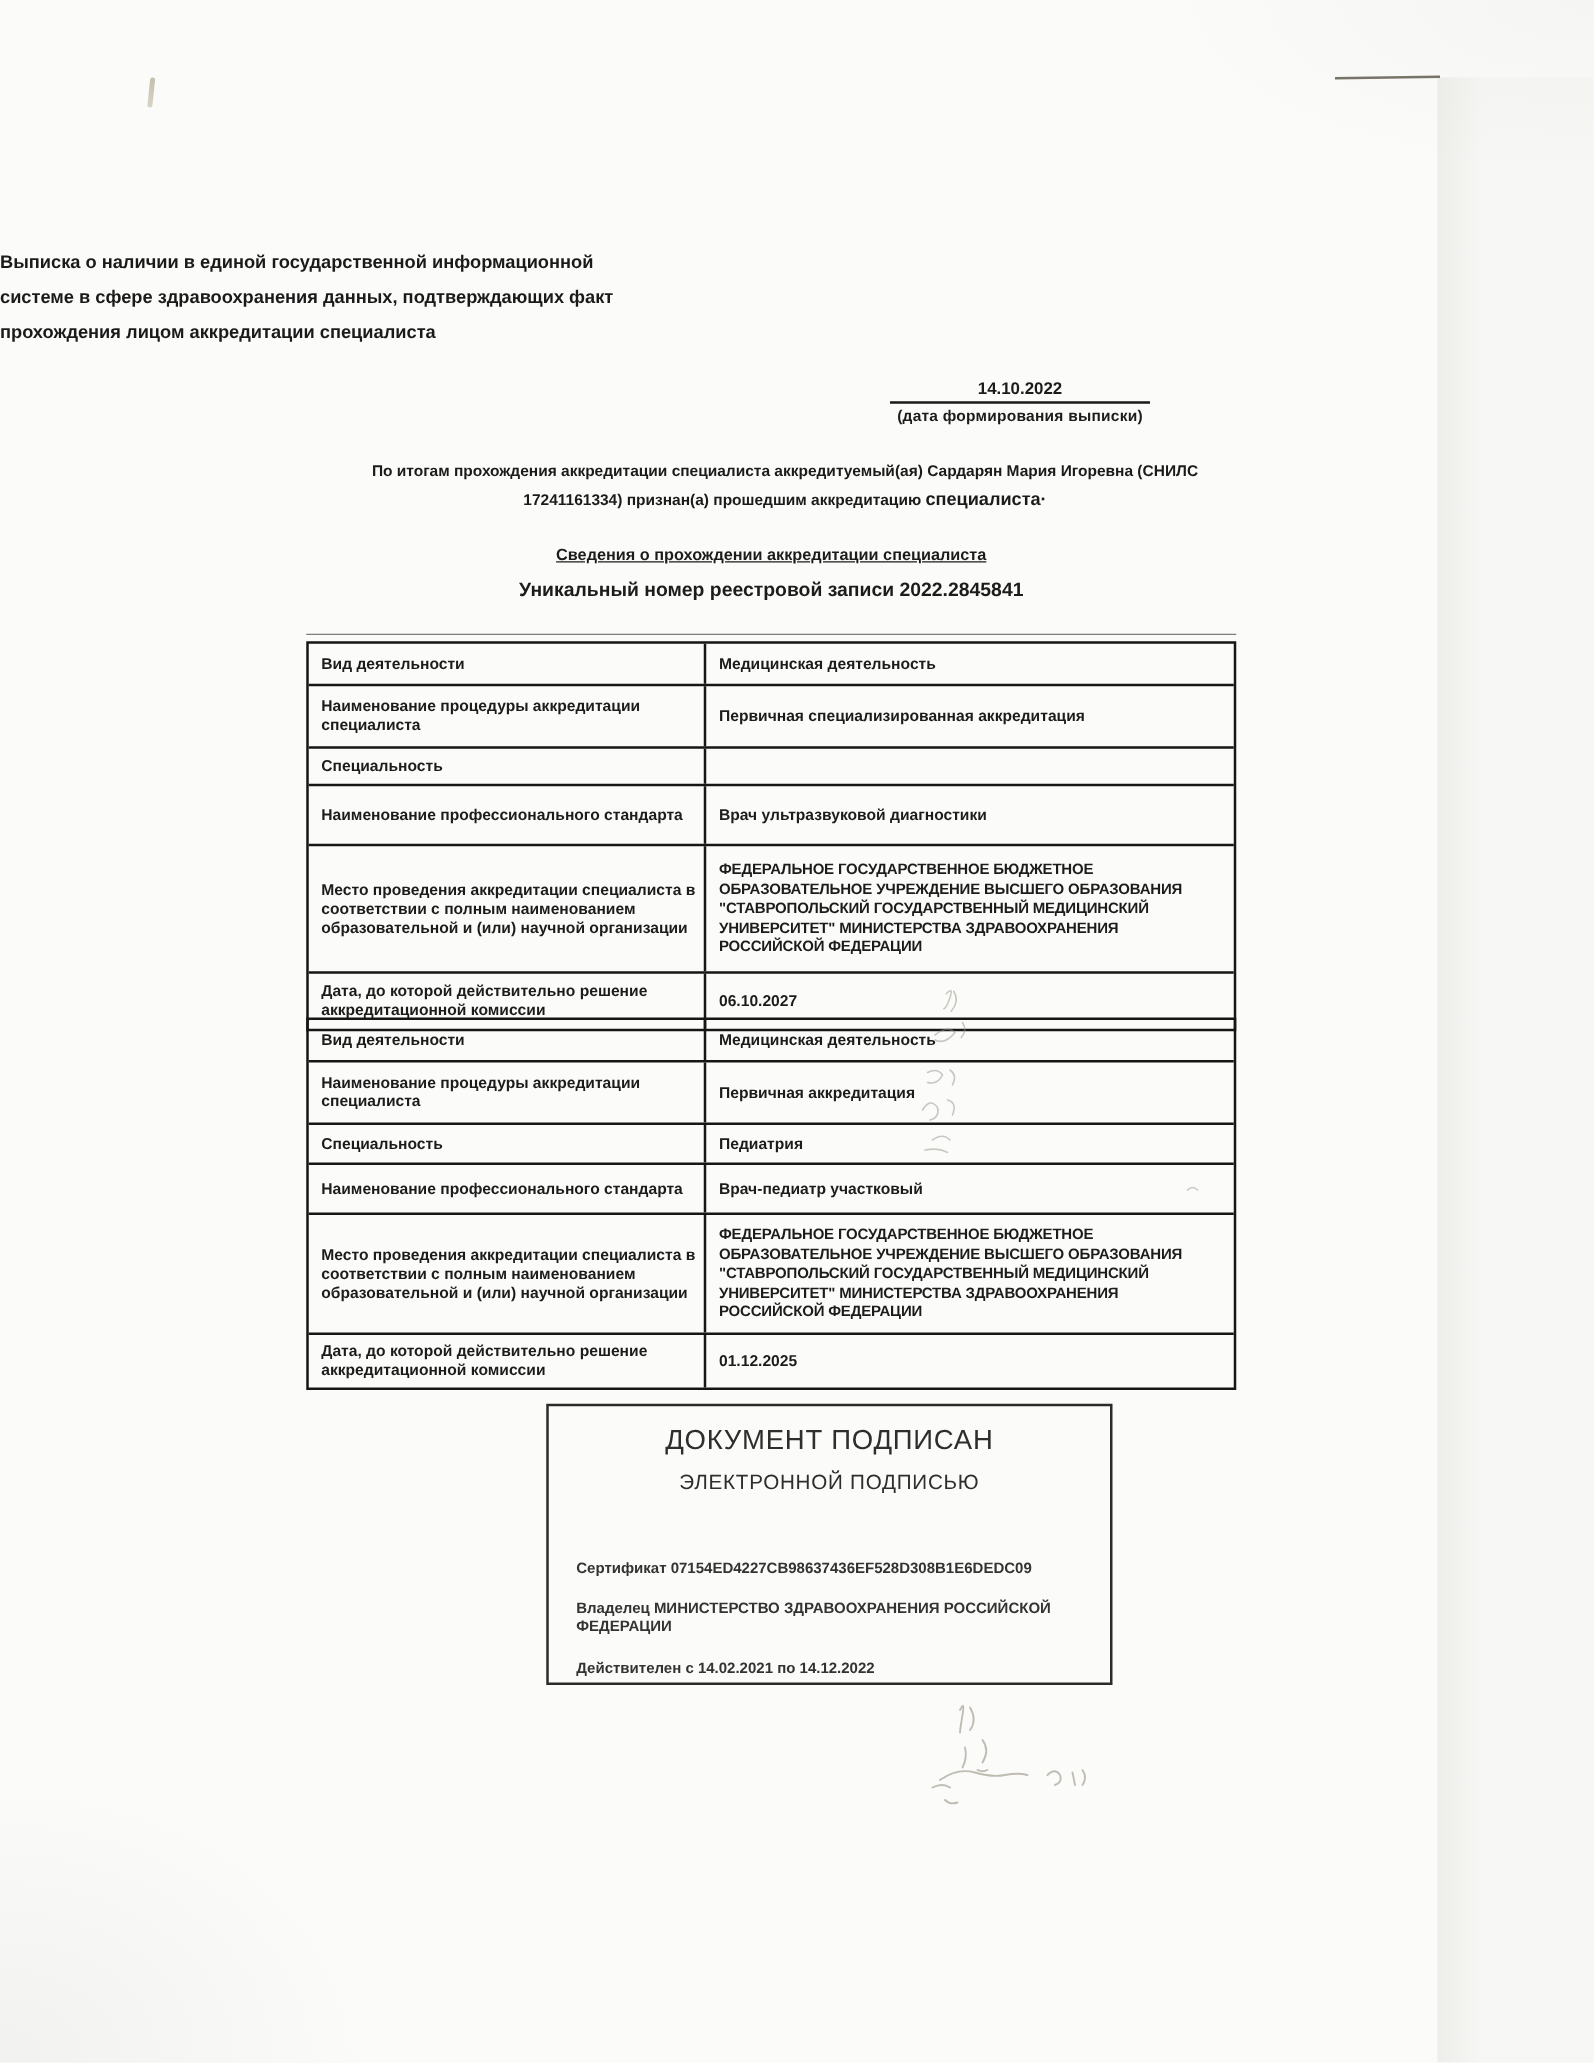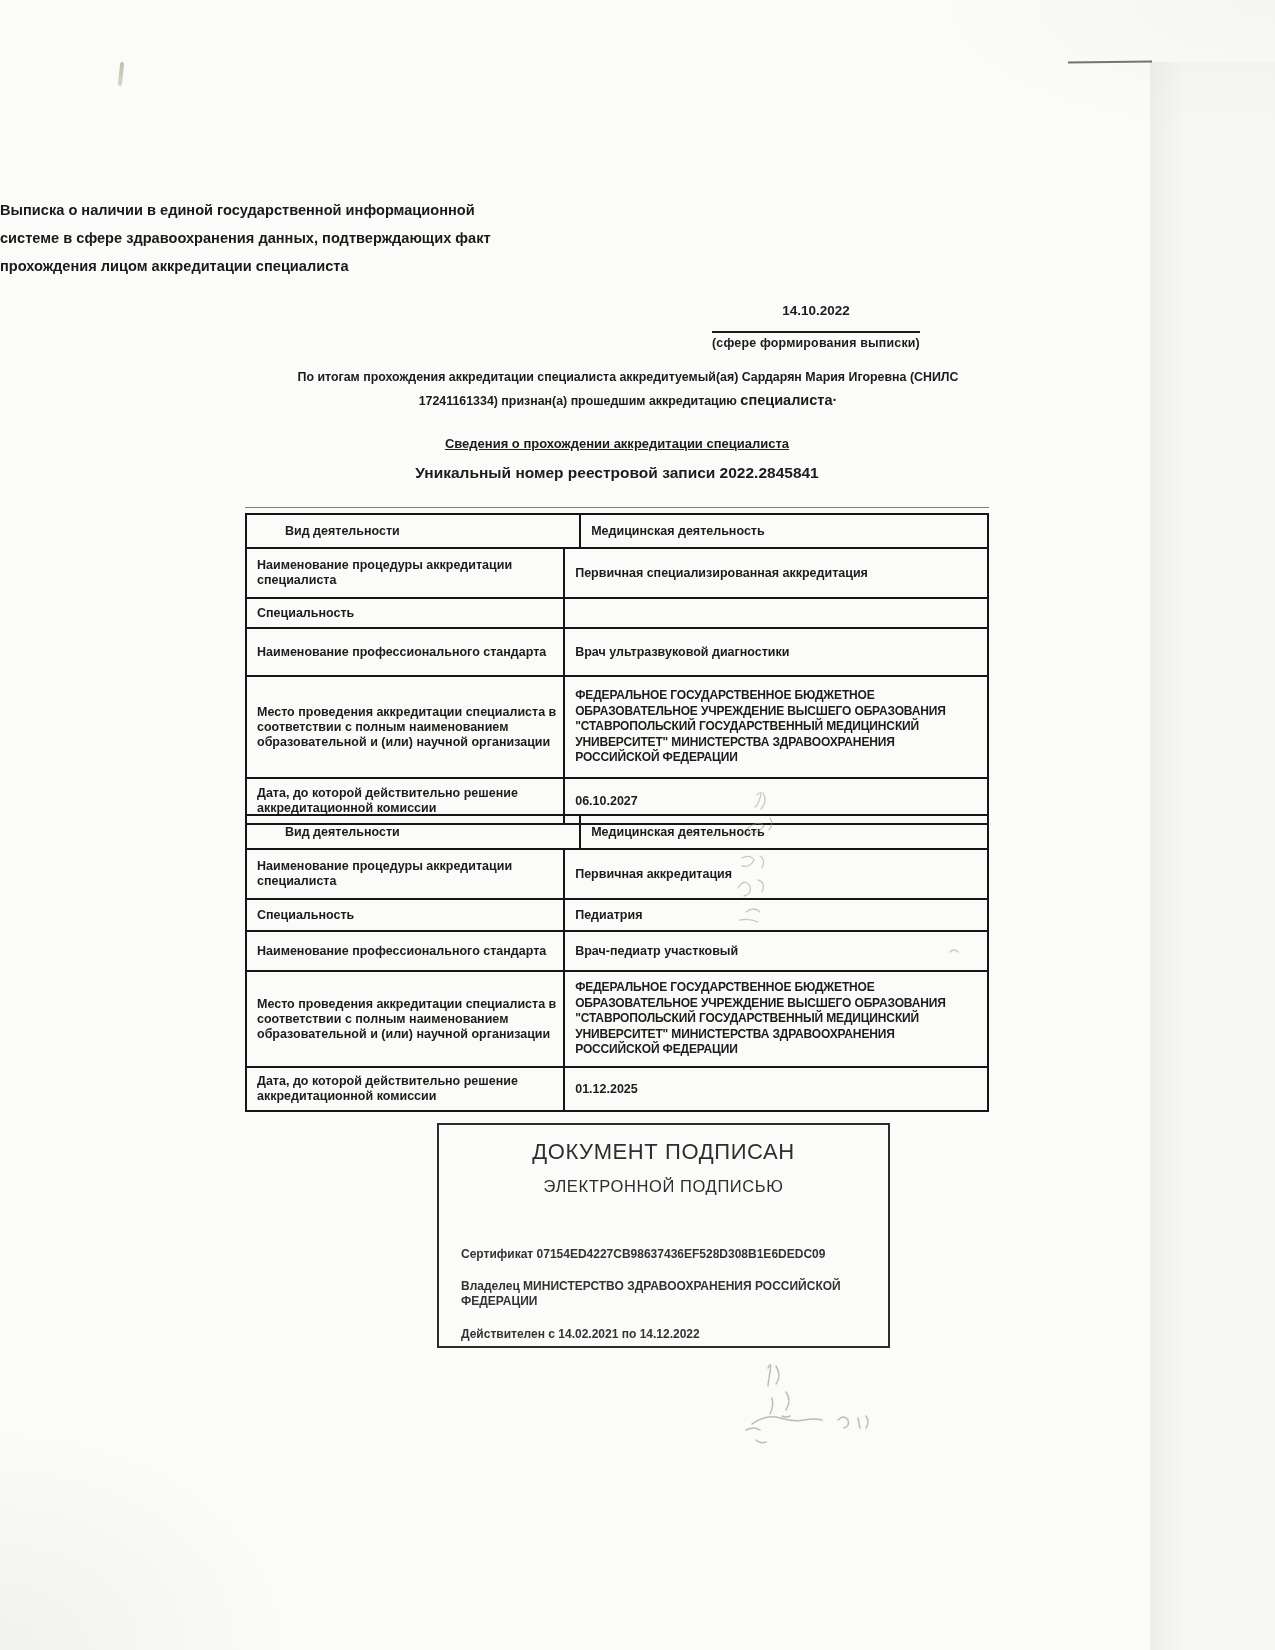--- a/index.html
+++ b/index.html
@@ -16,31 +16,31 @@
   
   .edge-band{left:1150px;top:62px;width:125px;height:1588px;
     background:linear-gradient(to right, rgba(120,118,108,0.10), rgba(120,118,108,0.03) 30%);
   }
   .tick-line{left:1068px;top:61px;width:84px;height:2px;background:#4c473a;opacity:.75;transform:rotate(-0.8deg);}
   .small-mark{left:119px;top:62px;width:4px;height:24px;background:linear-gradient(to bottom,#b6b09c,#cfcaba);transform:rotate(6deg);border-radius:2px;opacity:.8;}
   
   .doc-title{top:196px;left:0;width:1240px;text-align:left;font-weight:bold;font-size:14.6px;color:#1a1a1a;}
   .doc-title div{line-height:28px;}
   .date-block{top:303px;left:712px;width:208px;text-align:center;}
-  .date-value{display:block;font-weight:bold;font-size:13.5px;padding-bottom:13px;border-bottom:2px solid #1b1b1b;}
+  .date-value{display:block;font-weight:bold;font-size:13.5px;padding-bottom:3px;border-bottom:2px solid #1b1b1b;}
   .date-caption{display:block;font-weight:bold;font-size:12.4px;margin-top:3px;letter-spacing:.2px;}
   .intro{top:366px;left:283px;width:690px;text-align:center;font-weight:bold;font-size:12.4px;line-height:23px;color:#1b1b1b;}
   .intro-tail{font-size:14.5px;font-weight:bold;}
   .section-heading{top:436px;left:0;width:1234px;text-align:center;font-weight:bold;font-size:13px;text-decoration:underline;}
   .registry{top:464px;left:0;width:1234px;text-align:center;font-weight:bold;font-size:15.5px;}
   
   .hairline{left:245px;width:744px;height:1px;background:#3a3a3a;opacity:.65;}
   .acc-table{left:245px;width:744px;border:2px solid #161616;box-sizing:border-box;}
   .trow{display:grid;grid-template-columns:43% 57%;border-top:2px solid #161616;}
-  .trow:first-child{border-top:none;padding-left:28px;}
+  .trow:first-child{border-top:none;}
   .tcell{display:flex;align-items:center;box-sizing:border-box;padding:4px 6px 4px 10px;font-weight:bold;font-size:12.5px;line-height:15px;}
   .tcell.lbl{border-right:2px solid #161616;}
   .val-long{font-size:12px;line-height:15.5px;letter-spacing:-0.15px;}
   .t1 .r1{min-height:32px;} .t1 .r2{min-height:48px;} .t1 .r3{min-height:28px;}
   .t1 .r4{min-height:46px;} .t1 .r5{min-height:100px;} .t1 .r6{min-height:44px;}
   .t2 .r1{min-height:32px;} .t2 .r2{min-height:48px;} .t2 .r3{min-height:30px;}
   .t2 .r4{min-height:38px;} .t2 .r5{min-height:94px;} .t2 .r6{min-height:42px;}
   
   .sig-box{left:437px;top:1123px;width:453px;height:225px;border:2px solid #2b2b2b;box-sizing:border-box;}
   .sig-t1{position:absolute;top:14px;left:0;width:100%;text-align:center;font-size:22px;letter-spacing:.6px;color:#2e2e2e;}
@@ -59,21 +59,21 @@
 <div class="abs small-mark"></div>
 
 <div class="abs doc-title">
   <div>Выписка о наличии в единой государственной информационной</div>
   <div>системе в сфере здравоохранения данных, подтверждающих факт</div>
   <div>прохождения лицом аккредитации специалиста</div>
 </div>
 
 <div class="abs date-block">
   <span class="date-value">14.10.2022</span>
-  <span class="date-caption">(сфере формирования выписки)</span>
+  <span class="date-caption">(дата формирования выписки)</span>
 </div>
 
 <div class="abs intro">
   <span>По итогам прохождения аккредитации специалиста аккредитуемый(ая) Сардарян Мария Игоревна (СНИЛС 17241161334) признан(а) прошедшим аккредитацию</span>
   <span class="intro-tail">специалиста·</span>
 </div>
 
 <div class="abs section-heading">Сведения о прохождении аккредитации специалиста</div>
 <div class="abs registry">Уникальный номер реестровой записи 2022.2845841</div>
 

